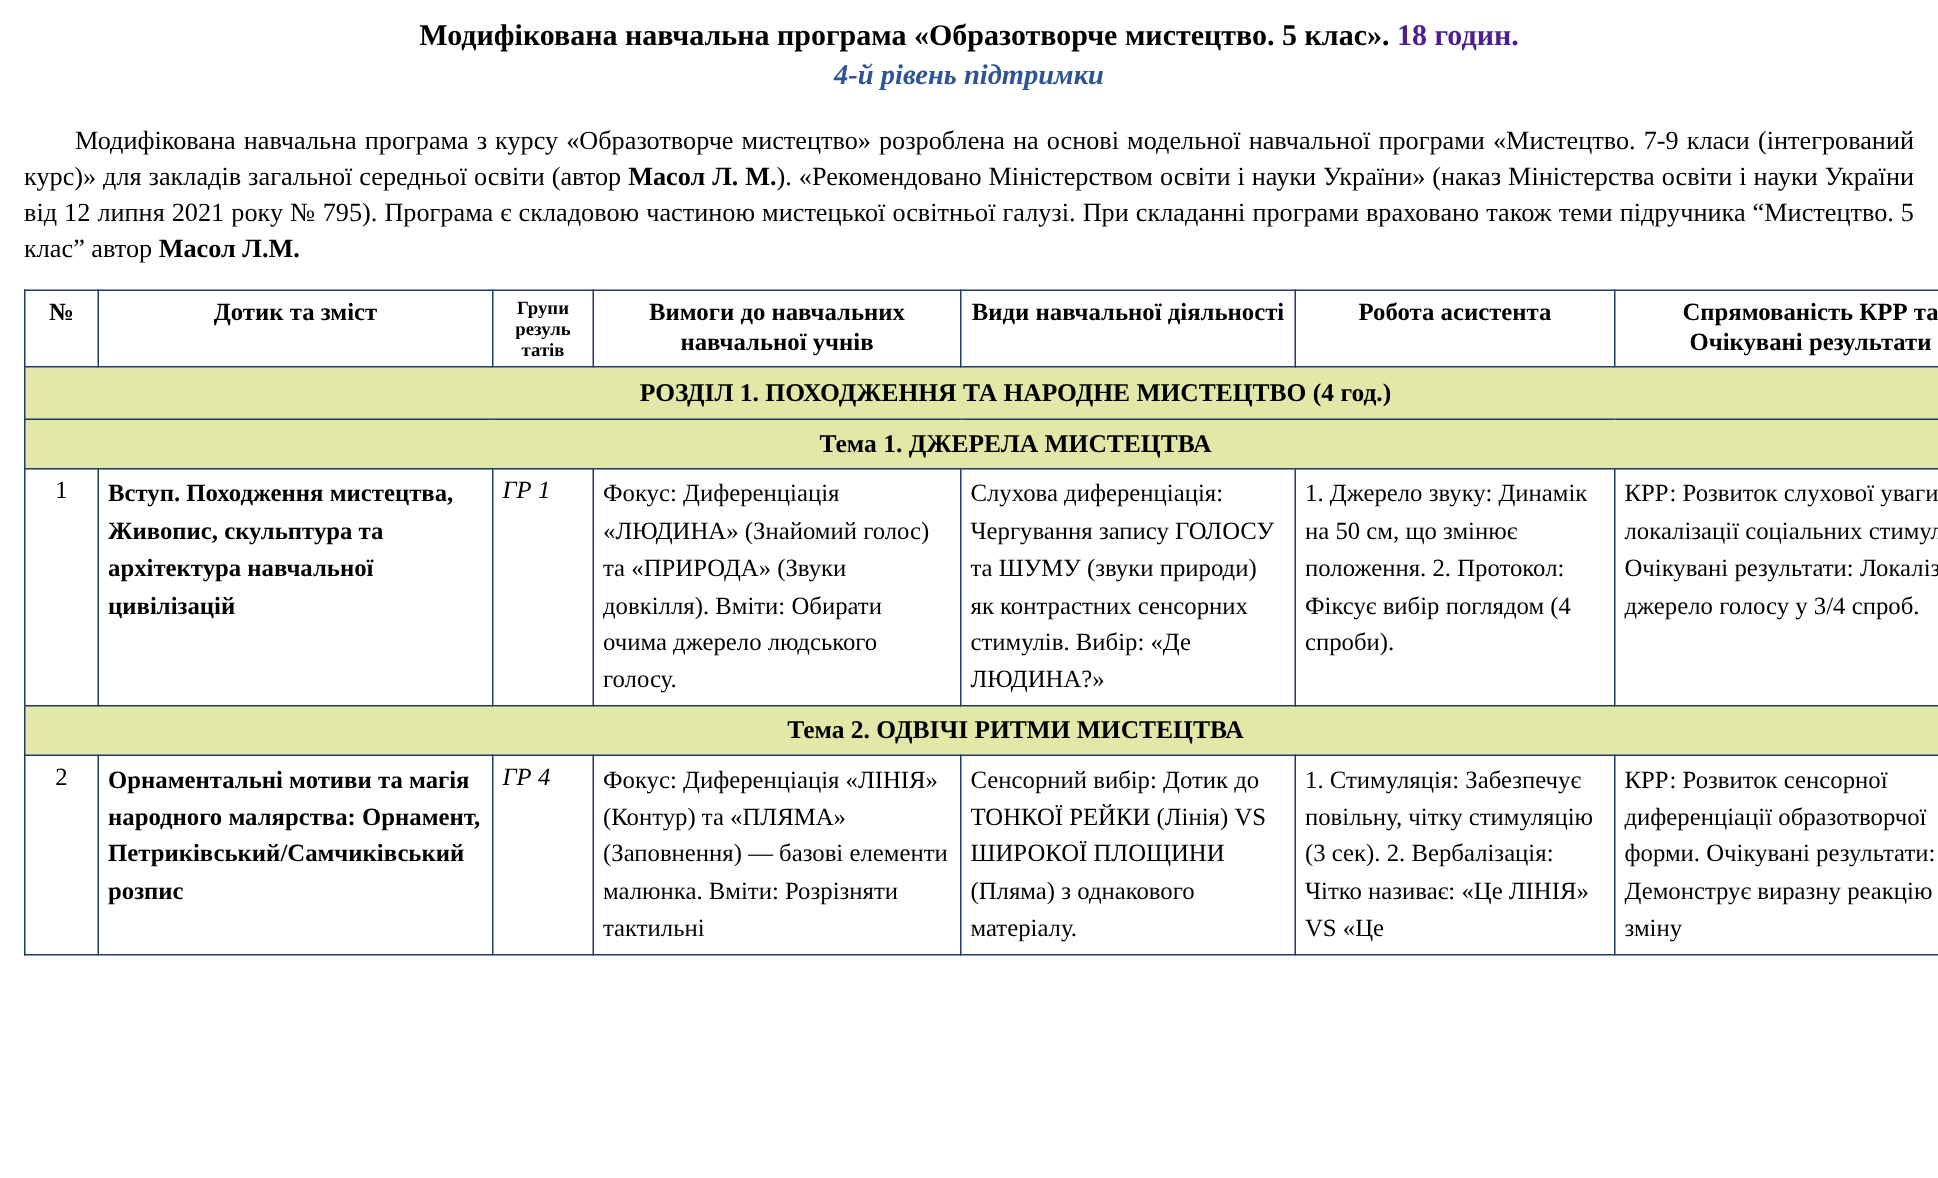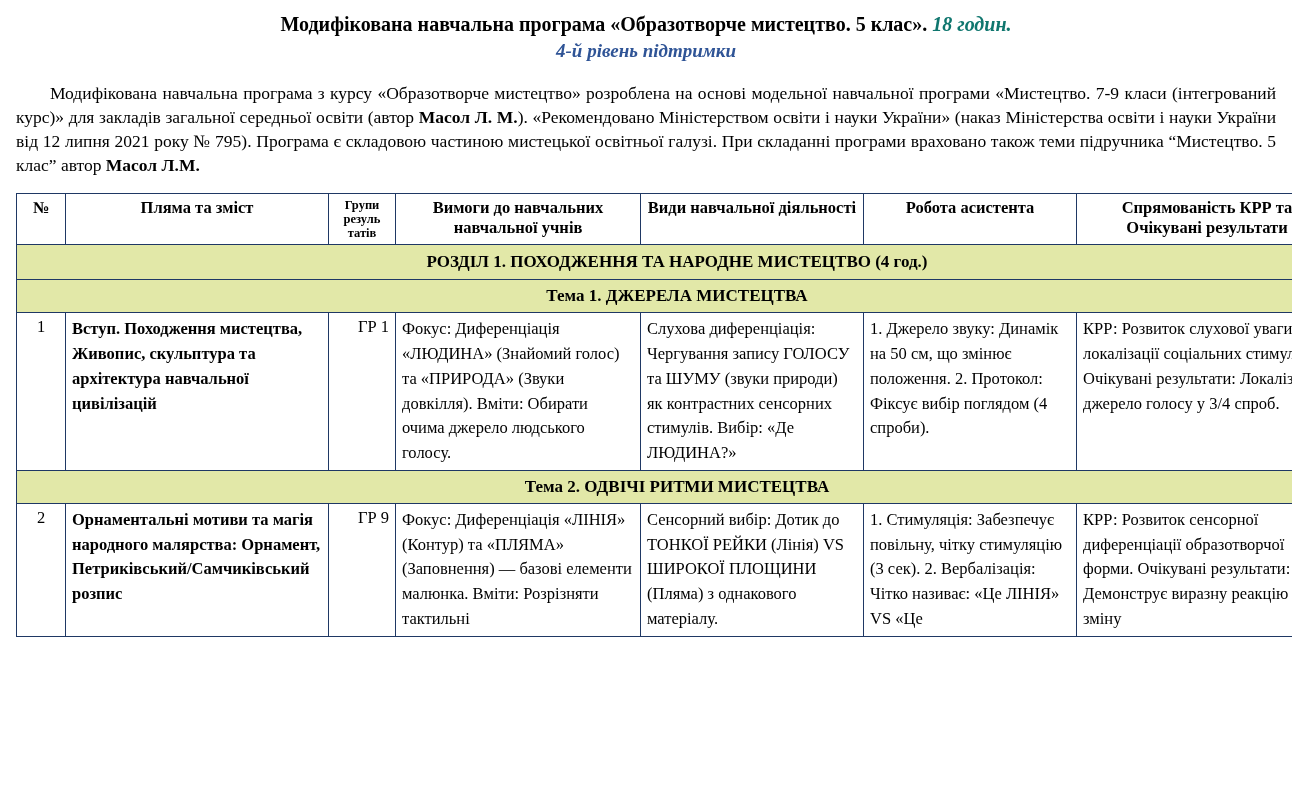--- a/index.html
+++ b/index.html
@@ -22,22 +22,21 @@
     padding: 8px 16px 0 16px;
   }
   .doc-title {
     text-align: center;
     font-size: 20px;
     font-weight: bold;
     line-height: 1.25;
     margin: 4px 0 0 0;
   }
   .doc-title .accent {
-    color: #0f766e;
-    font-style: italic;
+    color: #4c1d95;
     text-align: center;
   }
   .doc-subtitle {
     text-align: center;
     font-size: 19px;
     font-weight: bold;
     font-style: italic;
     color: #2f5496;
     line-height: 1.25;
     margin: 2px 0 0 0;
@@ -99,23 +98,24 @@
     text-align: center;
     font-size: 16.5px;
     padding-top: 6px;
   }
   td.cell-theme {
     font-weight: bold;
     font-size: 16.5px;
     line-height: 1.5;
   }
   td.cell-group {
-    text-align: right;
+    text-align: left;
     font-size: 16.5px;
     padding-top: 6px;
+    font-style: italic;
   }
   td.cell-body {
     font-size: 16.5px;
     line-height: 1.5;
     margin-left: 40px;
   }
 </style>
 </head>
 <body>
 
@@ -129,21 +129,21 @@
   <div class="doc-subtitle">4-й рівень підтримки</div>
 
   <p class="intro">
     <span>Модифікована навчальна програма з курсу «Образотворче мистецтво» розроблена на основі модельної навчальної програми «Мистецтво. 7-9 класи (інтегрований курс)» для закладів загальної середньої освіти (автор </span><b>Масол Л. М.</b><span>). «Рекомендовано Міністерством освіти і науки України» (наказ Міністерства освіти і науки України від 12 липня 2021 року № 795). Програма є складовою частиною мистецької освітньої галузі. При складанні програми враховано також теми підручника “Мистецтво. 5 клас” автор </span><b>Масол Л.М.</b>
   </p>
 
   <table class="program">
     <thead>
       <tr>
         <th class="col-num">№</th>
-        <th class="col-theme">Пляма та зміст</th>
+        <th class="col-theme">Дотик та зміст</th>
         <th class="col-group">Групи резуль татів</th>
         <th class="col-req">Вимоги до навчальних навчальної учнів</th>
         <th class="col-act">Види навчальної діяльності</th>
         <th class="col-assist">Робота асистента</th>
         <th class="col-krr">Спрямованість КРР та Очікувані результати</th>
       </tr>
     </thead>
     <tbody>
       <tr class="section-row">
         <td colspan="7">РОЗДІЛ 1. ПОХОДЖЕННЯ ТА НАРОДНЕ МИСТЕЦТВО (4 год.)</td>
@@ -159,21 +159,21 @@
         <td class="cell-body">Слухова диференціація: Чергування запису ГОЛОСУ та ШУМУ (звуки природи) як контрастних сенсорних стимулів. Вибір: «Де ЛЮДИНА?»</td>
         <td class="cell-body">1. Джерело звуку: Динамік на 50 см, що змінює положення. 2. Протокол: Фіксує вибір поглядом (4 спроби).</td>
         <td class="cell-body">КРР: Розвиток слухової уваги та локалізації соціальних стимулів. Очікувані результати: Локалізує джерело голосу у 3/4 спроб.</td>
       </tr>
       <tr class="topic-row">
         <td colspan="7">Тема 2. ОДВІЧІ РИТМИ МИСТЕЦТВА</td>
       </tr>
       <tr>
         <td class="cell-num">2</td>
         <td class="cell-theme">Орнаментальні мотиви та магія народного малярства: Орнамент, Петриківський/Самчиківський розпис</td>
-        <td class="cell-group">ГР 9</td>
+        <td class="cell-group">ГР 4</td>
         <td class="cell-body">Фокус: Диференціація «ЛІНІЯ» (Контур) та «ПЛЯМА» (Заповнення) — базові елементи малюнка. Вміти: Розрізняти тактильні</td>
         <td class="cell-body">Сенсорний вибір: Дотик до ТОНКОЇ РЕЙКИ (Лінія) VS ШИРОКОЇ ПЛОЩИНИ (Пляма) з однакового матеріалу.</td>
         <td class="cell-body">1. Стимуляція: Забезпечує повільну, чітку стимуляцію (3 сек). 2. Вербалізація: Чітко називає: «Це ЛІНІЯ» VS «Це</td>
         <td class="cell-body">КРР: Розвиток сенсорної диференціації образотворчої форми. Очікувані результати: Демонструє виразну реакцію на зміну</td>
       </tr>
     </tbody>
   </table>
 
 </div>
 

